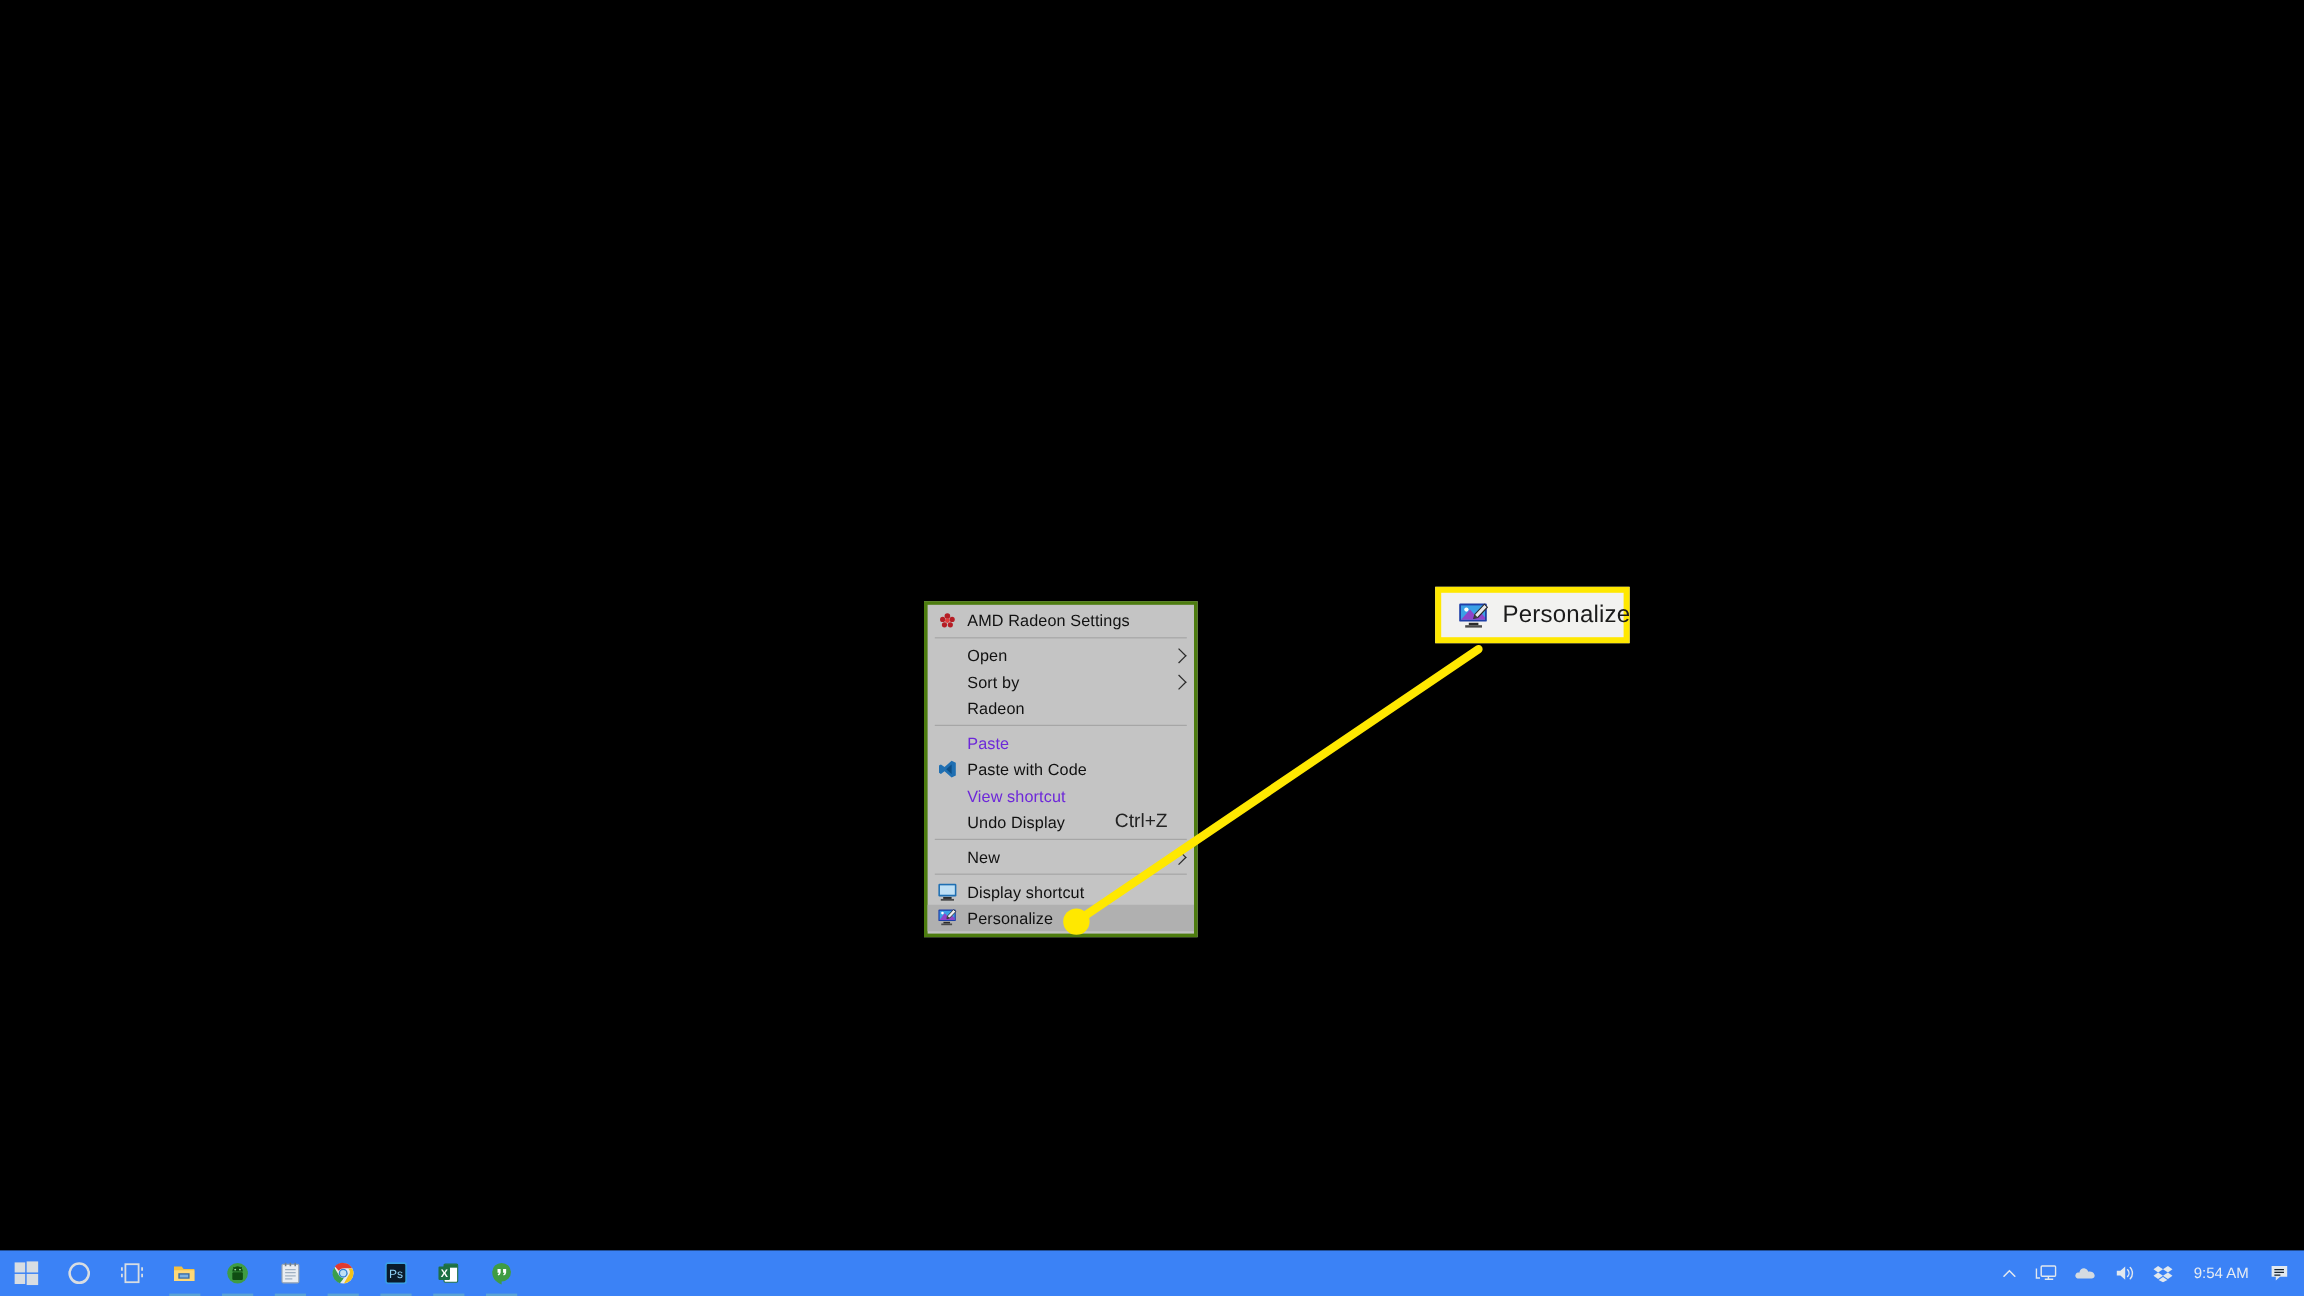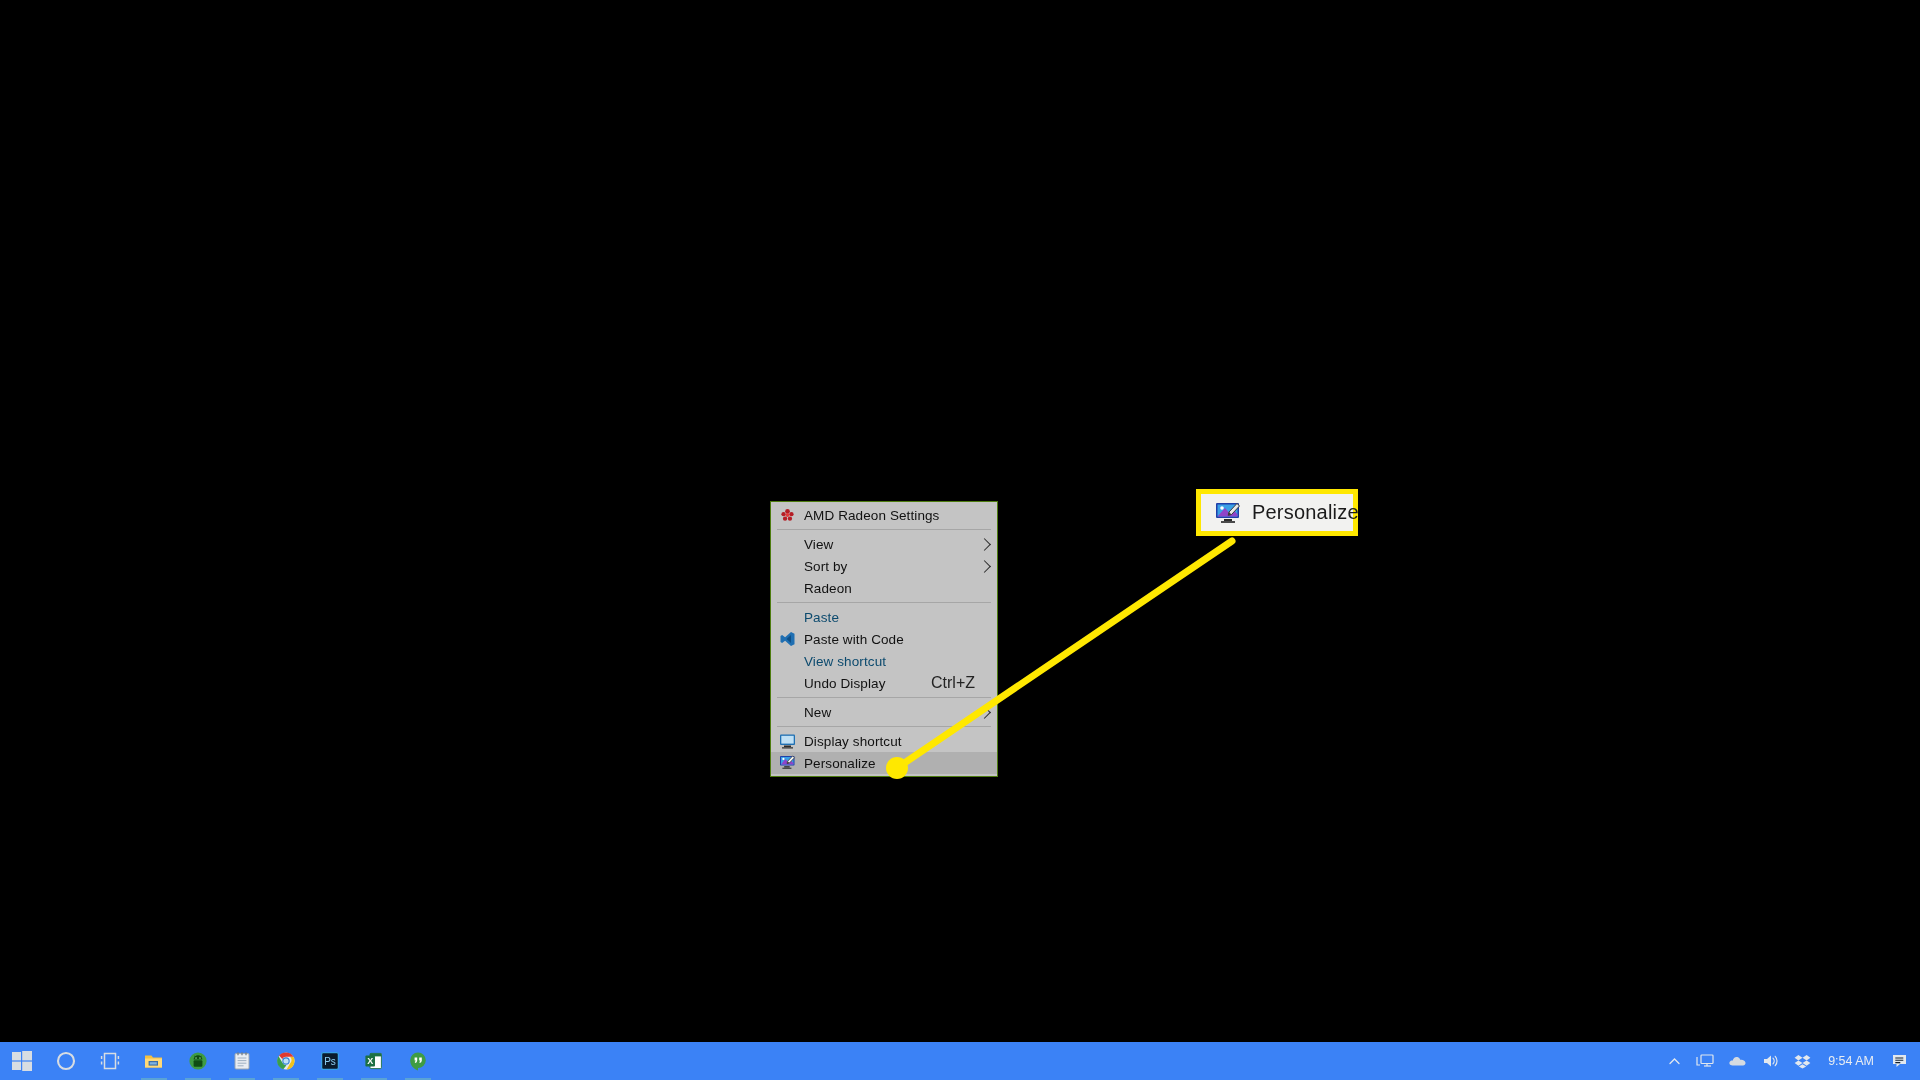--- a/index.html
+++ b/index.html
@@ -15,37 +15,37 @@
     width:1920px; height:1080px;
     background:#000000;
   }
 
   
   #context-menu {
     position:absolute;
     left:770px; top:501px;
     width:228px;
     background:#c4c4c4;
-    border:1px solid #4d7c0f;
+    border:3px solid #4d7c0f;
     box-shadow:0 2px 6px rgba(0,0,0,0.55);
     padding:2px 0 2px 0;
     font-size:13.5px;
     color:#111111;
     user-select:none;
   }
   .menu-item {
     position:relative;
     display:flex;
     align-items:center;
     height:22px;
     padding-left:5px;
     white-space:nowrap;
   }
   .menu-item.highlight { background:#b0b0b0; }
-  .menu-item.disabled .menu-label { color:#0c4a6e; }
+  .menu-item.disabled .menu-label { color:#6d28d9; }
   .menu-icon {
     width:22px; height:18px;
     flex:0 0 22px;
     position:relative;
     display:flex; align-items:center; justify-content:center;
   }
   .menu-label { padding-left:6px; letter-spacing:0.1px; }
   .menu-shortcut {
     position:absolute;
     right:22px;
@@ -147,21 +147,21 @@
               <circle cx="3.8" cy="7.6" r="2.3"></circle>
             </g>
             <circle cx="8" cy="8.6" r="2.1" fill="#e23b3b"></circle>
           </svg>
         </span>
         <span class="menu-label">AMD Radeon Settings</span>
       </div>
       <div class="menu-sep"></div>
       <div class="menu-item">
         <span class="menu-icon"></span>
-        <span class="menu-label">View</span>
+        <span class="menu-label">Open</span>
         <span class="menu-arrow"></span>
       </div>
       <div class="menu-item">
         <span class="menu-icon"></span>
         <span class="menu-label">Sort by</span>
         <span class="menu-arrow"></span>
       </div>
       <div class="menu-item">
         <span class="menu-icon"></span>
         <span class="menu-label">Radeon</span>

